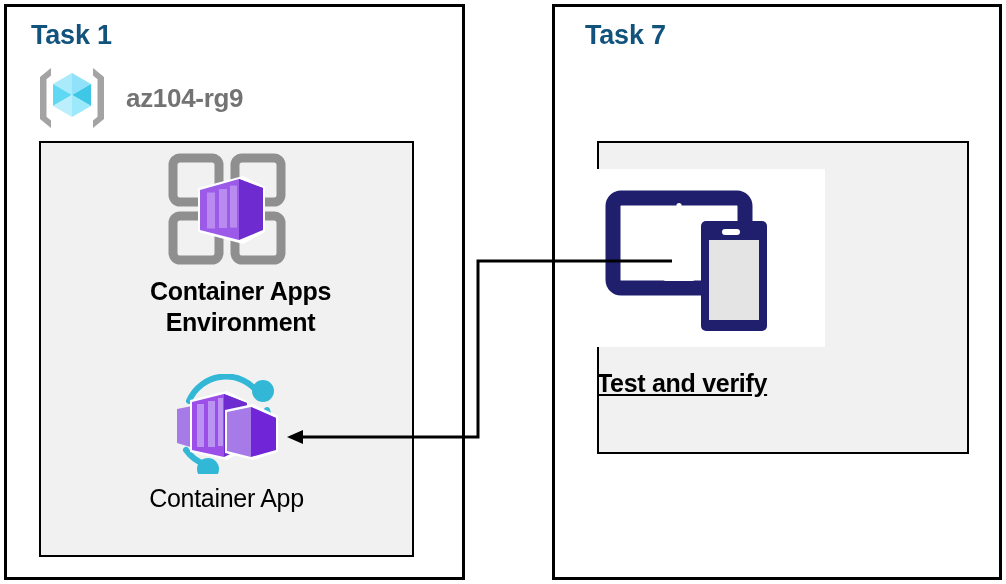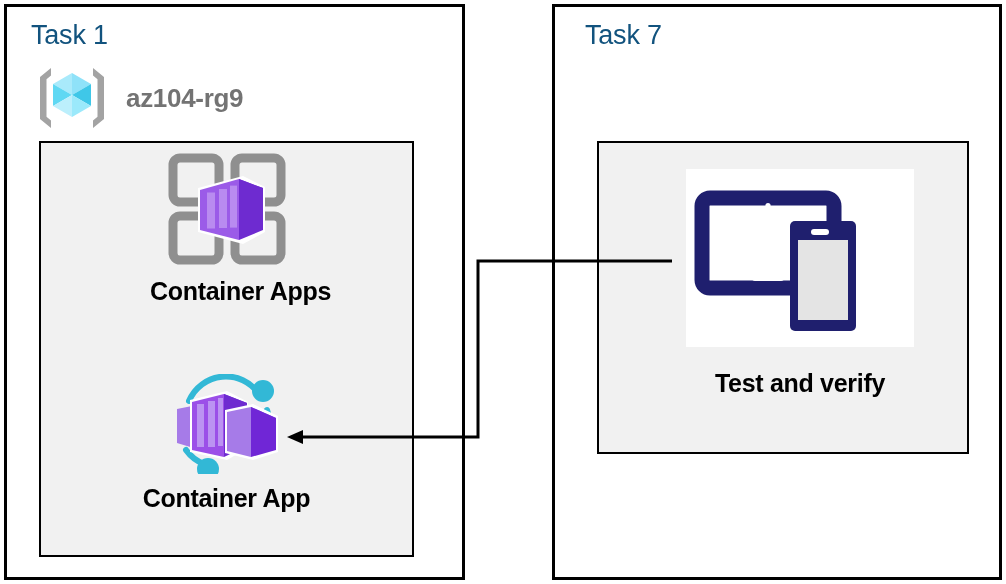--- a/index.html
+++ b/index.html
@@ -28,21 +28,21 @@
     background: #ffffff;
     border: 3px solid #000000;
     box-sizing: border-box;
   }
   #task1-panel { left: 4px;   top: 4px; width: 461px; height: 576px; }
   #task2-panel { left: 552px; top: 4px; width: 450px; height: 576px; }
 
   .task-title {
     position: absolute;
     font-size: 27px;
-    font-weight: normal;
+    font-weight: bold;
     color: #12537E;
     letter-spacing: -0.2px;
     white-space: nowrap;
   }
   #task1-title { left: 31px;  top: 20px; }
   #task2-title { left: 585px; top: 20px; }
 
   
   #rg-row {
     position: absolute;
@@ -96,34 +96,34 @@
   #ca-group {
     position: absolute;
     left: 39px;
     top: 374px;
     width: 375px;
     text-align: center;
   }
   #ca-icon { width: 128px; height: 100px; display: inline-block; }
   #ca-label {
     font-size: 25px;
-    font-weight: bold;
+    font-weight: normal;
     color: #000000;
     line-height: 31px;
     margin-top: 5px;
     letter-spacing: -0.3px;
   }
 
   
   #tv-group {
     position: absolute;
     left: 597px;
     top: 169px;
     width: 406px;
-    text-align: center;
+    text-decoration: underline;
   }
   #tv-image {
     width: 228px;
     height: 178px;
     background: #ffffff;
     display: inline-block;
   }
   #tv-icon { width: 228px; height: 178px; display: block; }
   #tv-label {
     font-size: 25px;
@@ -199,20 +199,21 @@
           <rect x="65" y="35.6" width="7" height="42" fill="#B98BF0"></rect>
 
           <path d="M74 29 L98 38 L74 46 Z" fill="#7B39DE"></path>
 
           <path d="M74 29 L98 38 L98 80 L74 90 Z" fill="#6E2BD0"></path>
         </g>
       </svg>
     </span>
     <div id="cae-label">
       <div>Container Apps</div>
+      <div>Environment</div>
     </div>
   </div>
 
   <div id="ca-group">
     <span id="ca-icon">
       <svg viewBox="0 0 128 100" width="128" height="100" xmlns="http://www.w3.org/2000/svg">
 
         <g stroke="#32B8D6" stroke-width="6" fill="none" stroke-linecap="round">
           <path d="M96 20 A 40 40 0 0 0 26 27"></path>
           <path d="M23 76 A 40 40 0 0 0 41 90"></path>

